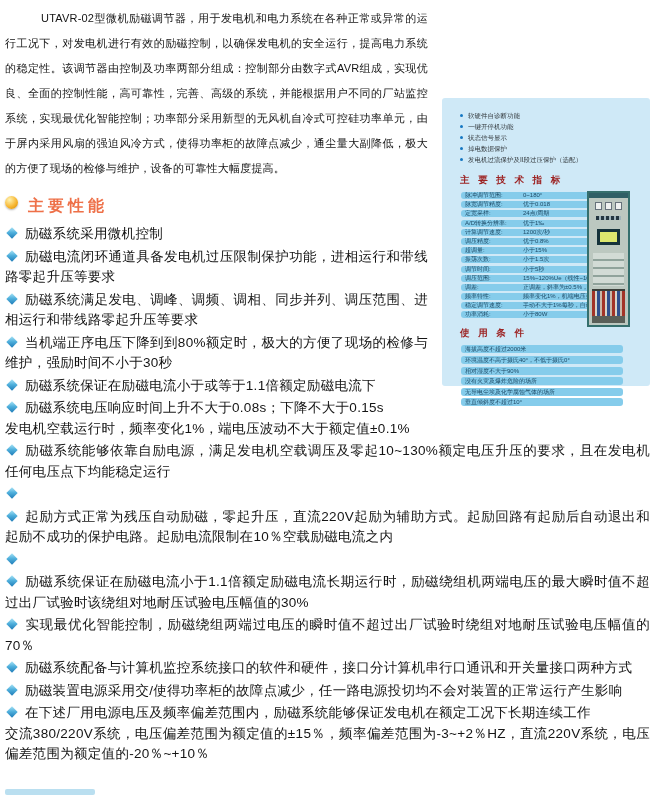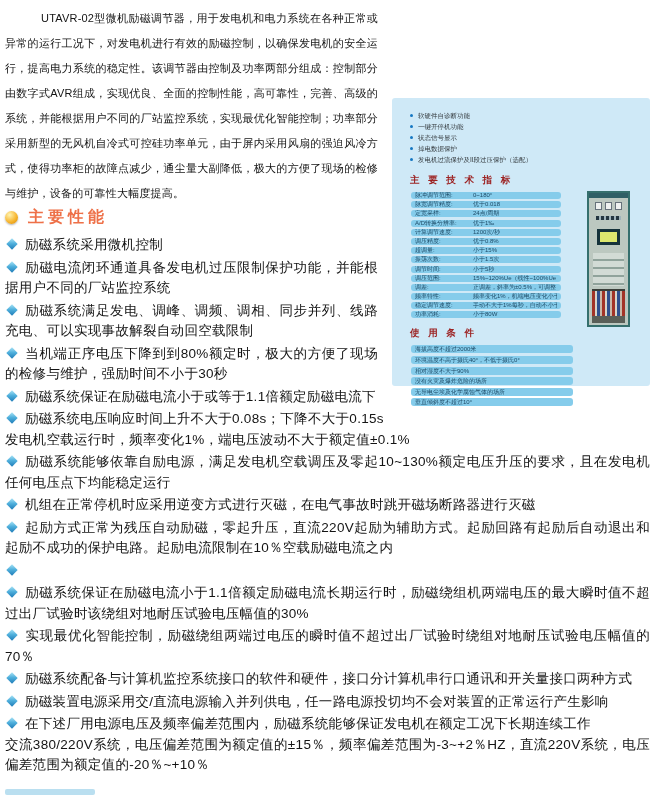--- a/index.html
+++ b/index.html
@@ -5,21 +5,21 @@
   html,body{margin:0;padding:0;}
   .page{width:655px;height:795px;position:relative;overflow:hidden;background:#ffffff;
         font-family:"Liberation Sans","DejaVu Sans",sans-serif;color:#141414;}
   .content{position:absolute;left:5px;top:6px;right:5px;}
 
   
   .intro{font-size:11px;line-height:25px;letter-spacing:0.2px;text-align:justify;
          text-indent:36px;margin:0;}
 
   
-  .panel-float{float:right;width:258px;height:288px;margin:92px 0 12px 14px;
+  .panel-float{float:right;width:208px;height:288px;margin:92px 0 12px 14px;
                background:#cfe9f7;border-radius:3px;position:relative;box-sizing:border-box;}
   .pb-list{margin:12px 0 0 18px;}
   .pb{font-size:6.5px;line-height:11px;color:#33393d;display:flex;align-items:center;}
   .pdot{width:3px;height:3px;border-radius:50%;background:#1577c2;margin-right:5px;flex:none;}
   .panel-head{margin:9px 0 5px 18px;font-size:9.5px;font-weight:bold;color:#9c2222;letter-spacing:3px;}
   .spec-list{margin-left:19px;width:150px;}
   .spec{display:flex;height:7px;line-height:7.5px;background:#85cceb;border-radius:3px;
         margin-bottom:2.2px;font-size:6px;color:#1d4a66;padding:0 4px;box-sizing:border-box;}
   .spec .lab{width:58px;flex:none;overflow:hidden;white-space:nowrap;}
   .spec .val{flex:1;overflow:hidden;white-space:nowrap;}
@@ -38,21 +38,21 @@
   .cab-screen{position:absolute;top:36px;left:8px;right:8px;height:16px;background:#15323a;}
   .cab-screen .glow{position:absolute;inset:3px;background:#dce76e;}
   .cab-rows{position:absolute;top:60px;left:4px;right:4px;height:33px;
             background:repeating-linear-gradient(180deg,#d2dbd5 0 6px,#90a39b 6px 8px);}
   .cab-wires{position:absolute;top:96px;left:3px;right:3px;height:26px;
              background:repeating-linear-gradient(90deg,#a23428 0 3px,#d8d4c8 3px 5px,#2e4f8e 5px 8px,#c8b8a8 8px 10px);
              border-top:2px solid #3a3f3a;}
   .cab-base{position:absolute;bottom:2px;left:3px;right:3px;height:7px;background:#5a5f58;}
 
   
-  .sec-head{display:flex;align-items:center;margin:1px 0 7px;}
+  .sec-head{display:flex;margin:15px 0 7px;}
   .ball{width:13px;height:13px;border-radius:50%;flex:none;
         background:radial-gradient(circle at 35% 30%,#fff3b0,#f7b733 55%,#d98a00 95%);
         box-shadow:0 1px 2px rgba(0,0,0,0.3);margin-right:10px;}
   .sec-title{font-size:16px;font-weight:bold;color:#ee7048;letter-spacing:4px;}
 
   
   .feat{font-size:13.5px;line-height:20.5px;letter-spacing:0.3px;text-align:justify;margin:0 0 2px;}
   .diamond{display:inline-block;width:8px;height:8px;
            background:linear-gradient(135deg,#a8e2f5 0%,#51b1dd 45%,#1f7cb8 100%);
            transform:rotate(45deg);margin:0 9px 1px 3px;}
@@ -187,45 +187,45 @@
       <span class="sec-title">主要性能</span>
     </div>
 
     <div class="features">
 
     <div class="feat">
           <span class="diamond"></span><span>励磁系统采用微机控制</span>
           
         </div>
         <div class="feat">
-          <span class="diamond"></span><span>励磁电流闭环通道具备发电机过压限制保护功能，并能根据用户不同的厂站监控系统</span>
-          
-        </div>
-        <div class="feat">
-          <span class="diamond"></span><span>励磁系统满足发电、调峰、调频、调相、同步并列、线路充电、可以实现事故解裂自动回空载限制</span>
+          <span class="diamond"></span><span>励磁电流闭环通道具备发电机过压限制保护功能，进相运行和带线路零起升压等要求</span>
+          
+        </div>
+        <div class="feat">
+          <span class="diamond"></span><span>励磁系统满足发电、调峰、调频、调相、同步并列、调压范围、进相运行和带线路零起升压等要求</span>
           
         </div>
         <div class="feat">
           <span class="diamond"></span><span>当机端正序电压下降到到80%额定时，极大的方便了现场的检修与维护，强励时间不小于30秒</span>
           
         </div>
         <div class="feat">
           <span class="diamond"></span><span>励磁系统保证在励磁电流小于或等于1.1倍额定励磁电流下</span>
           
         </div>
         <div class="feat">
           <span class="diamond"></span><span>励磁系统电压响应时间上升不大于0.08s；下降不大于0.15s</span>
           <span class="cont">发电机空载运行时，频率变化1%，端电压波动不大于额定值±0.1%</span>
         </div>
         <div class="feat">
           <span class="diamond"></span><span>励磁系统能够依靠自励电源，满足发电机空载调压及零起10~130%额定电压升压的要求，且在发电机任何电压点下均能稳定运行</span>
           
         </div>
         <div class="feat">
-          <span class="diamond"></span><span>机组在正常停机时应采用逆变方式进行灭磁，在电气事故时跳开磁场断路器进行灭磁</span>
+          <span class="diamond"></span>
           
         </div>
         <div class="feat">
           <span class="diamond"></span><span>起励方式正常为残压自动励磁，零起升压，直流220V起励为辅助方式。起励回路有起励后自动退出和起励不成功的保护电路。起励电流限制在10％空载励磁电流之内</span>
           
         </div>
         <div class="feat">
           <span class="diamond"></span>
           
         </div>
@@ -235,21 +235,21 @@
         </div>
         <div class="feat">
           <span class="diamond"></span><span>实现最优化智能控制，励磁绕组两端过电压的瞬时值不超过出厂试验时绕组对地耐压试验电压幅值的70％</span>
           
         </div>
         <div class="feat">
           <span class="diamond"></span><span>励磁系统配备与计算机监控系统接口的软件和硬件，接口分计算机串行口通讯和开关量接口两种方式</span>
           
         </div>
         <div class="feat">
-          <span class="diamond"></span><span>励磁装置电源采用交/直流电源输入并列供电，任一路电源投切均不会对装置的正常运行产生影响</span>
+          <span class="diamond"></span><span>励磁装置电源采用交/使得功率柜的故障点减少，任一路电源投切均不会对装置的正常运行产生影响</span>
           
         </div>
         <div class="feat">
           <span class="diamond"></span><span>在下述厂用电源电压及频率偏差范围内，励磁系统能够保证发电机在额定工况下长期连续工作</span>
           <span class="cont">交流380/220V系统，电压偏差范围为额定值的±15％，频率偏差范围为-3~+2％HZ，直流220V系统，电压偏差范围为额定值的-20％~+10％</span>
         </div>
         <div class="feat">
           
           
         </div>

